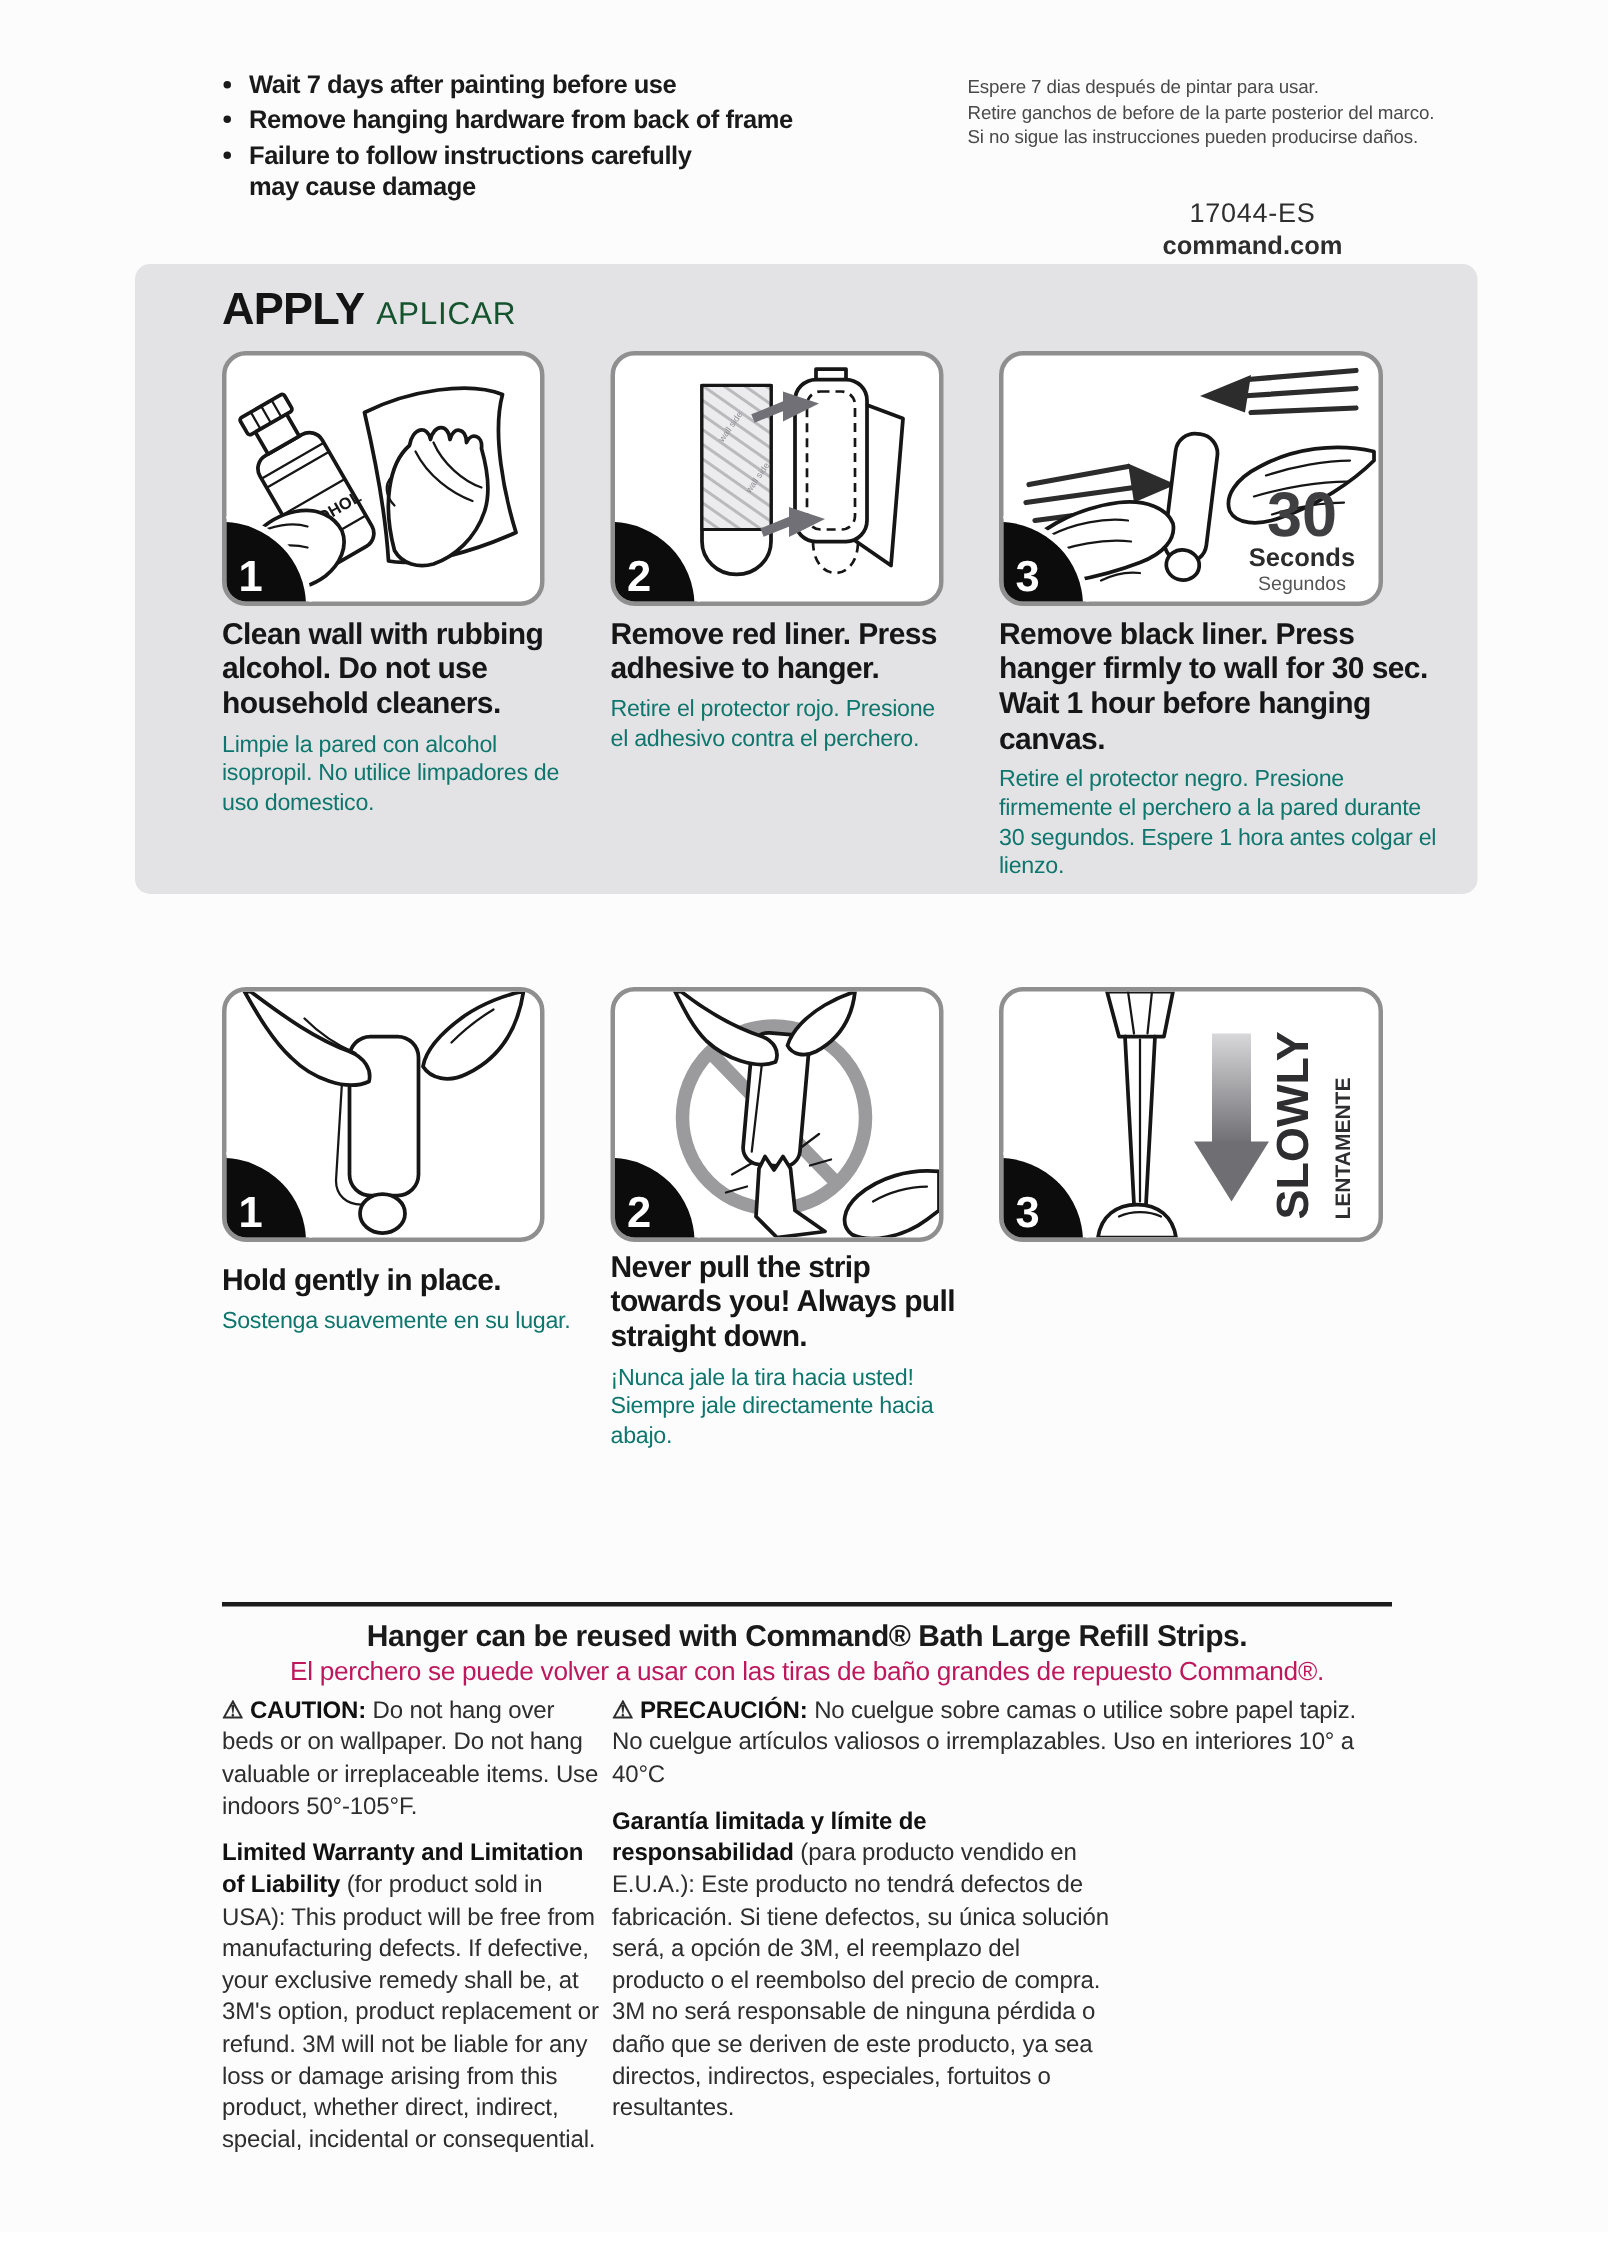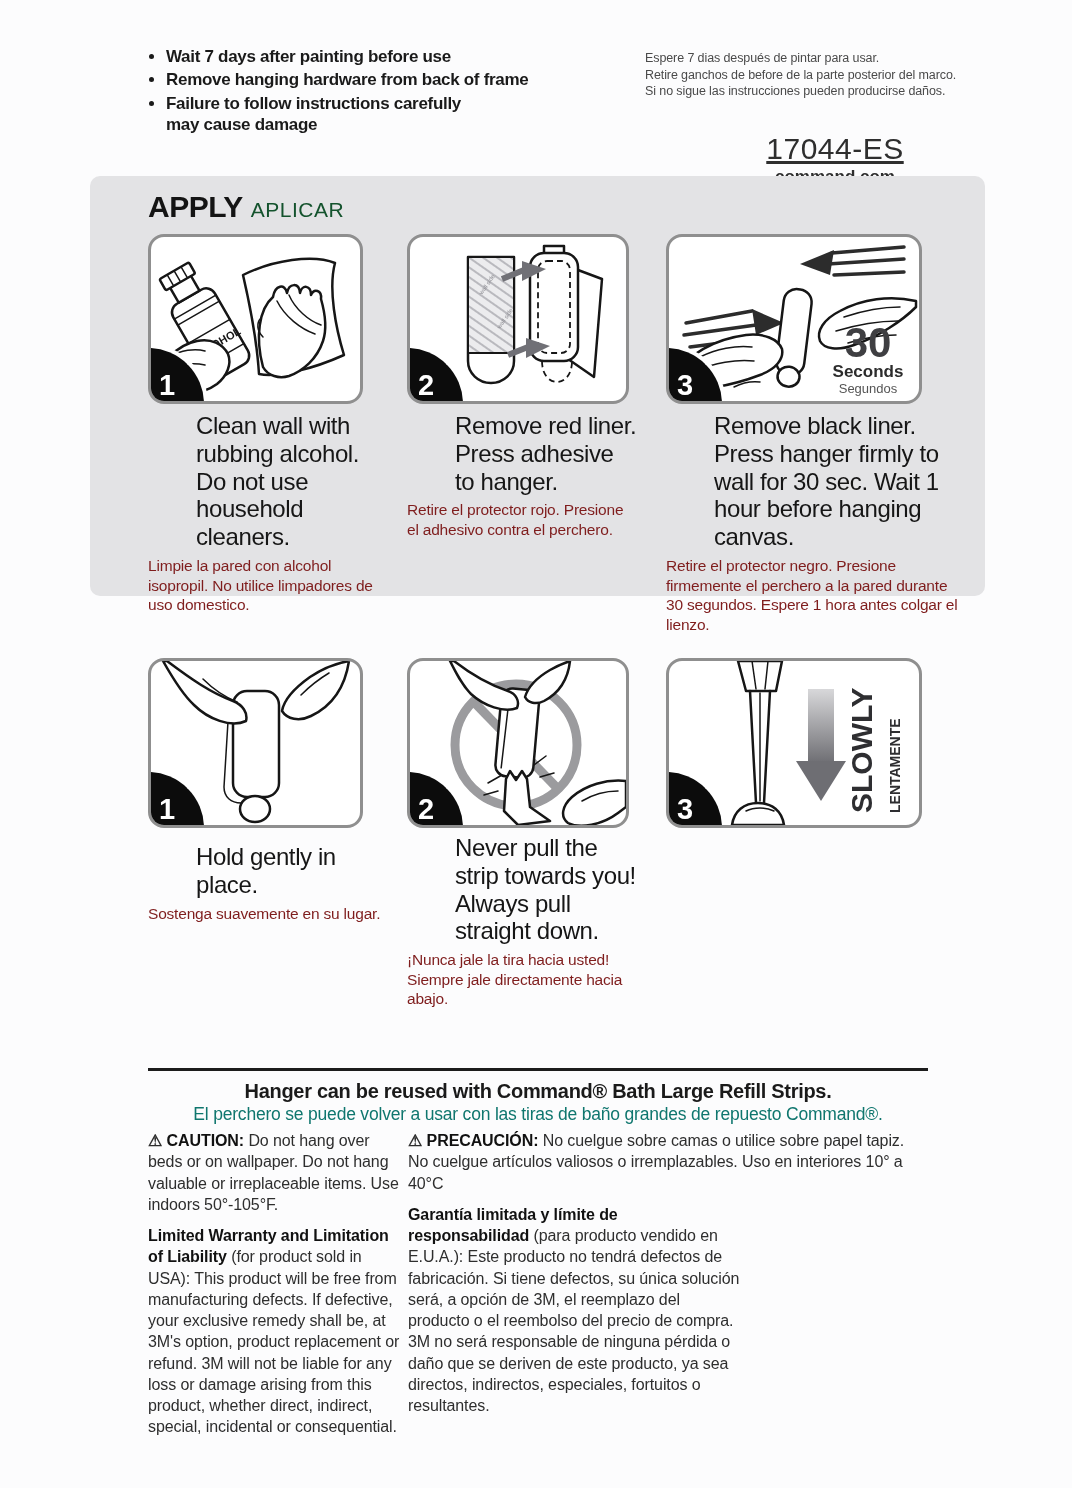--- a/index.html
+++ b/index.html
@@ -5,45 +5,45 @@
   html,body{margin:0;padding:0;background:#fff;}
   .page{position:relative;width:1072px;height:1488px;background:#fcfcfd;
         font-family:"Liberation Sans",sans-serif;color:#1a1a1a;overflow:hidden;}
   
   .bullets{position:absolute;left:148px;top:46px;width:470px;margin:0;padding:0 0 0 18px;
            font-weight:700;font-size:17px;line-height:1.25;letter-spacing:-0.3px;}
   .bullets li{margin:0 0 2px 0;}
   .top-es{position:absolute;left:645px;top:50px;width:330px;font-size:12.5px;color:#4a4a4a;
           line-height:1.32;letter-spacing:-0.1px;}
   .code-block{position:absolute;left:690px;top:132px;width:290px;text-align:center;color:#2e2e2e;}
-  .code{font-size:30px;letter-spacing:0.5px;text-decoration:underline;}
+  .code{font-size:18px;letter-spacing:0.5px;}
   .site{font-size:17px;margin-top:1px;font-weight:bold;}
   
   .apply-bg{position:absolute;left:90px;top:176px;width:895px;height:420px;
             background:#e3e3e5;border-radius:10px;}
   .sec-title{position:absolute;font-size:30px;font-weight:800;letter-spacing:-0.5px;color:#141414;}
   .sec-title .es{font-size:21px;font-weight:400;color:#14532d;letter-spacing:0.5px;margin-left:8px;}
   
   .panel{position:absolute;height:164px;background:#fff;border:3px solid #8f8f8f;
          border-radius:16px;overflow:hidden;}
   .panel svg{display:block;width:100%;height:100%;}
   .badge{position:absolute;left:-3px;bottom:-3px;width:56px;height:56px;background:#0c0c0c;
          border-top:4px solid #fff;border-right:4px solid #fff;
          border-top-right-radius:100%;border-bottom-left-radius:13px;}
   .badge span{position:absolute;left:11px;bottom:2px;color:#fff;font-size:29px;font-weight:800;}
   
   .step-text{position:absolute;}
-  .step-en{font-size:24px;font-weight:400;line-height:1.16;letter-spacing:-0.4px;color:#161616;margin-left:48px;}
-  .step-es{font-size:15.5px;color:#7f1d1d;line-height:1.26;margin-top:5px;letter-spacing:-0.2px;}
+  .step-en{font-size:20px;font-weight:700;line-height:1.16;letter-spacing:-0.4px;color:#161616;}
+  .step-es{font-size:15.5px;color:#0f766e;line-height:1.26;margin-top:5px;letter-spacing:-0.2px;}
   
   .rule{position:absolute;left:148px;top:1068px;width:780px;height:3px;background:#1c1c1c;}
   .reuse-en{position:absolute;left:148px;top:1080px;width:780px;text-align:center;
             font-size:20px;font-weight:700;letter-spacing:-0.3px;}
   .reuse-es{position:absolute;left:148px;top:1104px;width:780px;text-align:center;
-            font-size:17.5px;color:#0f766e;letter-spacing:-0.2px;}
+            font-size:17.5px;color:#be185d;letter-spacing:-0.2px;}
   .fineprint{font-size:16px;line-height:1.33;color:#2e2e2e;letter-spacing:-0.1px;}
   .col-left{position:absolute;left:148px;top:1130px;width:258px;}
   .col-right{position:absolute;left:408px;top:1130px;width:508px;}
   .fineprint p{margin:0 0 10px 0;}
   .fineprint .narrow{width:332px;}
   b.lbl{font-weight:700;color:#111;}
   .warn{font-weight:700;}
   
   .ln{fill:none;stroke:#161616;stroke-width:2.5;stroke-linecap:round;stroke-linejoin:round;}
   .ln-w{fill:#fff;stroke:#161616;stroke-width:2.5;stroke-linecap:round;stroke-linejoin:round;}

